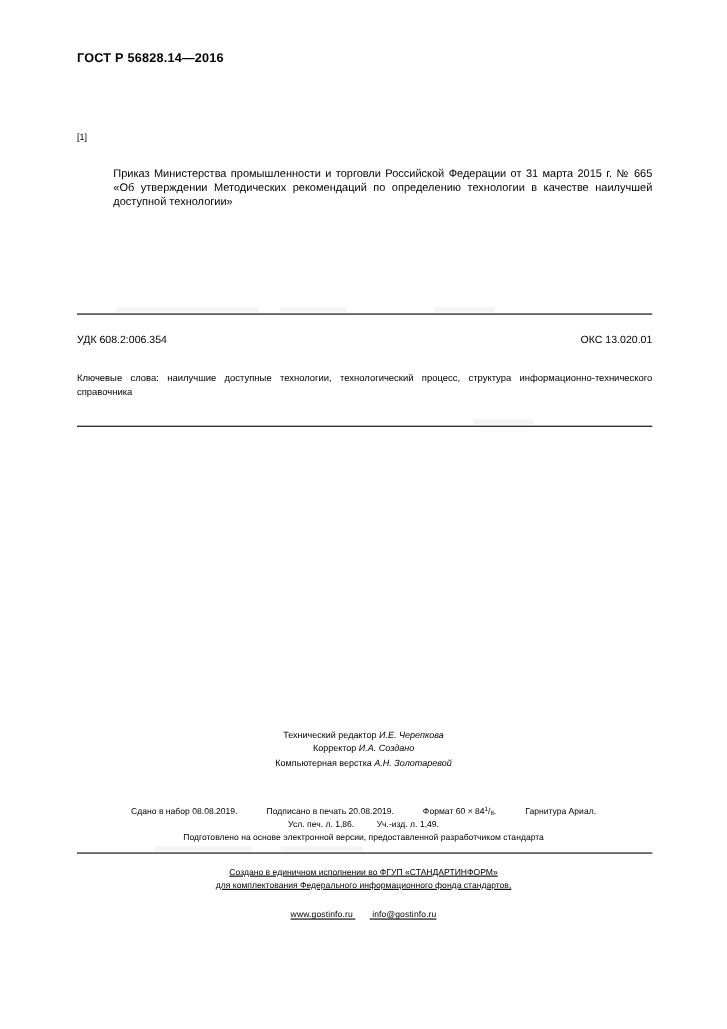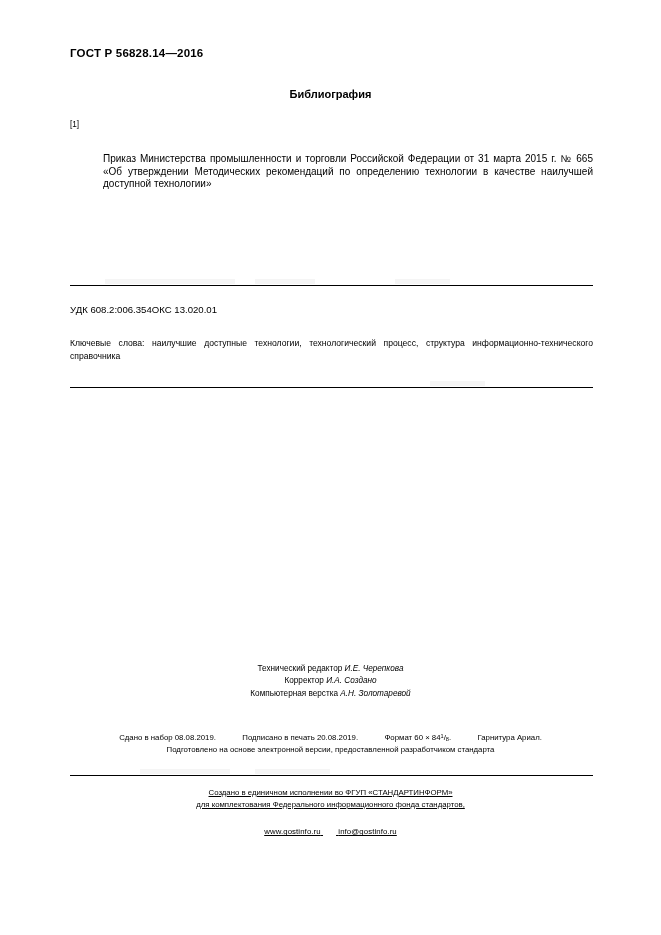--- a/index.html
+++ b/index.html
@@ -81,20 +81,21 @@
   .rule-b { top: 387px; }
   .rule-c { top: 775px; }
 
   
   .code-line {
     position: absolute;
     left: 70px;
     top: 303px;
     width: 523px;
     display: flex;
+    justify-content: space-between;
     font-size: 9.6px;
     line-height: 13px;
   }
 
   
   .keywords {
     position: absolute;
     left: 70px;
     top: 337px;
     width: 523px;
@@ -178,21 +179,20 @@
     pointer-events: none;
   }
 </style>
 </head>
 <body>
 
 <div class="page">
 
   <div class="doc-header">ГОСТ Р 56828.14—2016</div>
 
-  <div class="section-title">Библиография</div>
 
   <div class="biblio">
     <div class="biblio-row">
       <div class="biblio-marker">[1]</div>
       <div class="biblio-text">Приказ Министерства промышленности и торговли Российской Федерации от 31 марта 2015 г. № 665 «Об утверждении Методических рекомендаций по определению технологии в качестве наилучшей доступной тех­нологии»</div>
     </div>
   </div>
 
   <div class="scan-smudge" style="left:105px; top:279px; width:130px;"></div>
   <div class="scan-smudge" style="left:255px; top:279px; width:60px;"></div>
@@ -235,20 +235,25 @@
       <span>Подписано в печать</span>
       <span>20.08.2019.</span>
       <span class="gap-wide"></span>
       <span>Формат</span>
       <span>60 × 84</span><span class="frac"><sup>1</sup><span class="slash">/</span><sub>8</sub></span><span>.</span>
       <span class="gap-wide"></span>
       <span>Гарнитура</span>
       <span>Ариал.</span>
     </div>
     <div class="spec-row">
+      <span>Усл. печ. л. 1,86.</span>
+      <span class="gap-mid"></span>
+      <span>Уч.-изд. л. 1,49.</span>
+    </div>
+    <div class="spec-row">
       <span>Подготовлено на основе электронной версии, предоставленной разработчиком стандарта</span>
     </div>
   </div>
 
   <div class="colophon">
     <div>Создано в единичном исполнении во ФГУП «СТАНДАРТИНФОРМ»</div>
     <div>для комплектования Федерального информационного фонда стандартов,</div>
     <div class="web-row">
       <span>www.gostinfo.ru</span>
       <span class="web-gap"></span>

